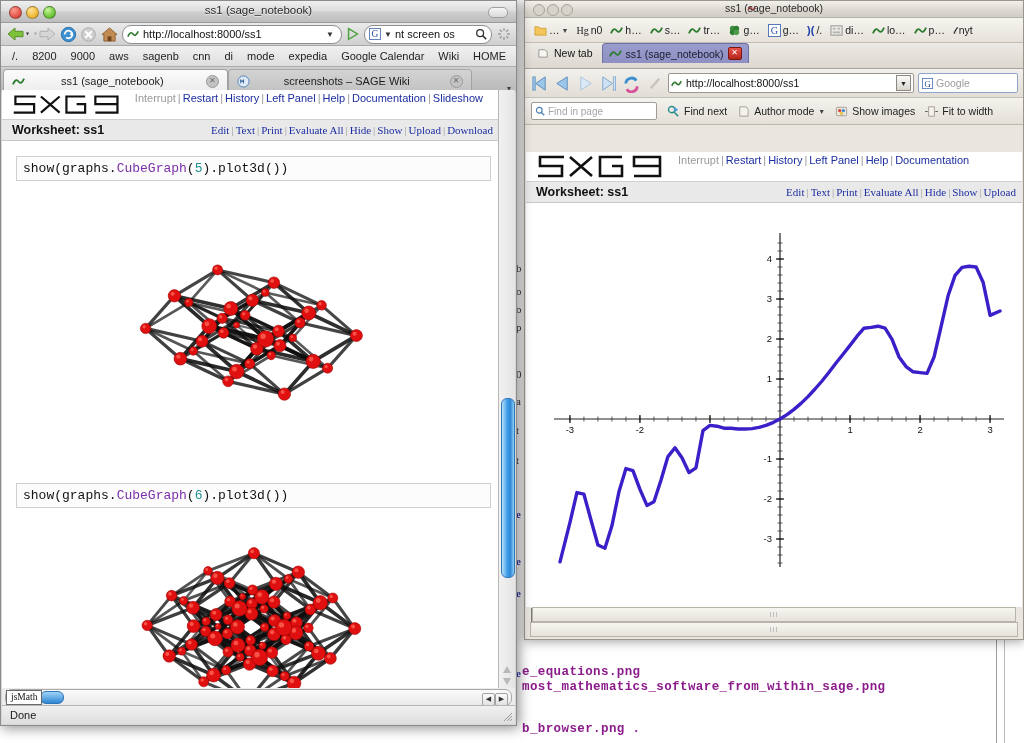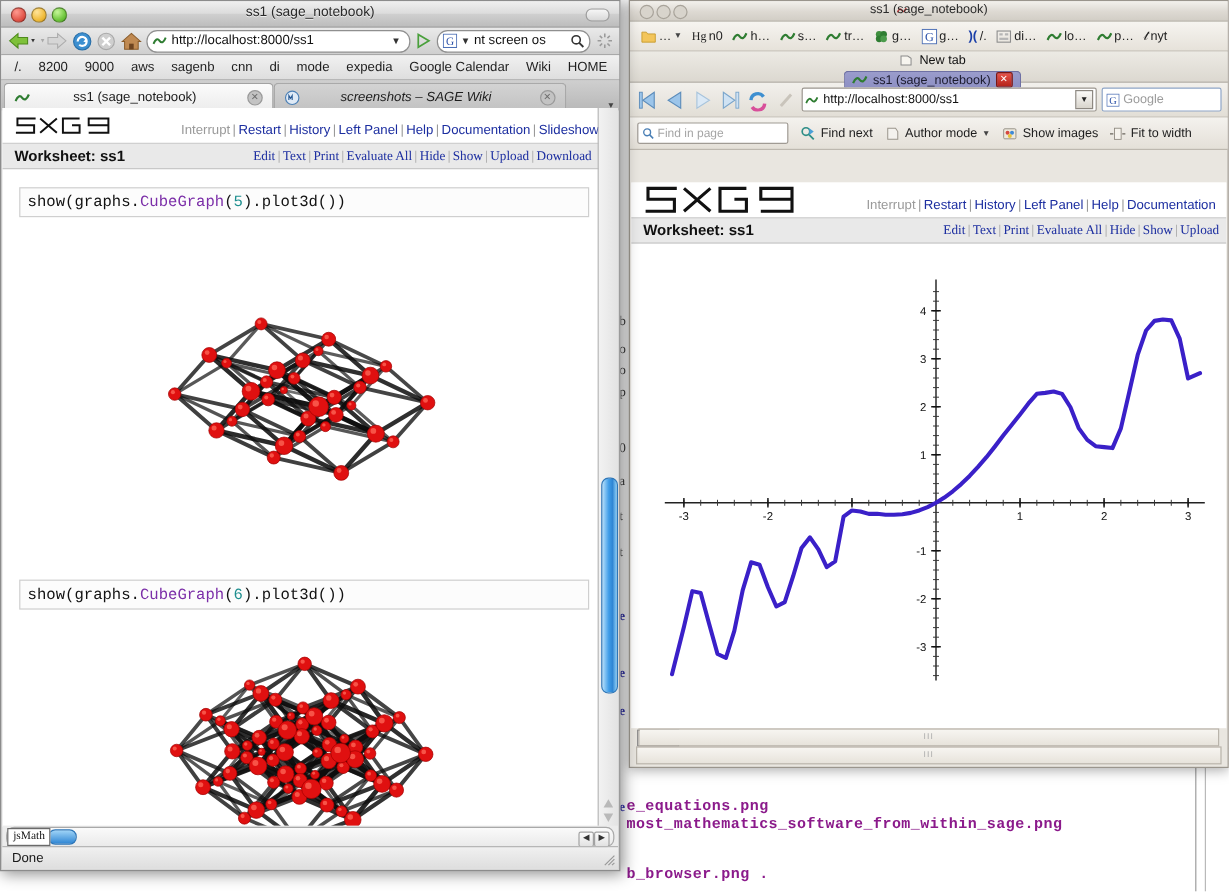--- a/index.html
+++ b/index.html
@@ -26,21 +26,21 @@
   #rTitle .favico{position:absolute;left:222px;top:3px;width:9px;height:9px;}
   .aquaSm{position:absolute;top:3px;width:10px;height:10px;border-radius:50%;
           background:#d8d4cc;border:1px solid #a8a39a;}
   
   #rBk{height:24px;background:linear-gradient(to bottom,#f6f4f0,#e6e2da);
        border-bottom:1px solid #c3beb5;display:flex;align-items:center;padding-left:6px;gap:2px;overflow:hidden;}
   .rbk{display:flex;align-items:center;gap:2px;font-size:10.5px;color:#222;padding:1px 3px;white-space:nowrap;}
   .ic{width:13px;height:13px;display:inline-block;flex:0 0 13px;}
   
   #rTabs{height:25px;background:linear-gradient(to bottom,#eceae4,#dcd8d0);
-         border-bottom:1px solid #a9a49b;display:flex;align-items:center;padding-left:6px;gap:3px;flex-direction:column;}
+         border-bottom:1px solid #a9a49b;display:flex;align-items:flex-start;padding-left:6px;gap:3px;}
   .rtab{display:flex;align-items:center;gap:4px;height:19px;padding:0 6px;font-size:10.5px;color:#1a1a1a;}
   .rtab.newtab{color:#111;}
   .rtab.active{background:linear-gradient(to bottom,#9a9ccc,#8e90c4);
                border:1px solid #6e70a4;border-bottom:none;border-radius:4px 4px 0 0;color:#1b1b2e;}
   .xbtn{width:12px;height:11px;background:linear-gradient(to bottom,#e8544a,#b4231a);
         border:1px solid #7e1610;border-radius:2px;color:#fff;font-size:8px;line-height:10px;text-align:center;font-weight:700;}
   
   #rNav{height:28px;background:linear-gradient(to bottom,#f2f0ec,#e2ded6);
         border-bottom:1px solid #c6c1b8;display:flex;align-items:center;padding:0 5px;gap:4px;}
   .navArrow{width:19px;height:19px;}
@@ -57,21 +57,21 @@
          border-bottom:1px solid #bdb8af;display:flex;align-items:center;padding:0 6px;gap:10px;}
   .fitem{display:flex;align-items:center;gap:4px;font-size:10.5px;color:#1d1d1d;white-space:nowrap;}
   #findInput{width:118px;height:16px;background:#fff;border:1px solid #a09b94;border-radius:2px;
              display:flex;align-items:center;gap:3px;padding:0 3px;}
   #findInput .ph{font-size:10px;color:#a5a5a5;}
   .caret{font-size:7px;color:#444;}
 
   
   #rPage{position:absolute;left:1px;top:151px;right:1px;bottom:32px;background:#fff;overflow:hidden;}
   
-  .sageTop{display:flex;align-items:flex-end;padding:2px 0 1px 10px;background:#fff;gap:44px;}
+  .sageTop{display:flex;padding:2px 16px 1px 10px;background:#fff;}
   .sageLogo{height:26px;}
   .sageLinks{margin-left:14px;padding-bottom:3px;font-size:11px;white-space:nowrap;}
   .sageLinks a{color:#1c2ea0;text-decoration:none;}
   .sageLinks .dim{color:#9a9a9a;}
   .sageLinks .sep{color:#9a9a9a;padding:0 2px;}
   .wsBar{background:#e9e9e9;border-top:1px solid #d0d0d0;border-bottom:1px solid #c8c8c8;
          display:flex;align-items:center;padding:3px 6px 3px 10px;}
   .wsTitle{font-weight:bold;font-size:12.5px;color:#111;}
   .wsLinks{margin-left:auto;font-size:11px;white-space:nowrap;font-family:Liberation Serif, serif;}
   .wsLinks a{color:#1c2ea0;text-decoration:none;}
@@ -115,21 +115,21 @@
   #lBk{height:20px;background:linear-gradient(to bottom,#f1f1f1,#dedede);
        border-bottom:1px solid #aeaeae;display:flex;align-items:center;gap:0px;padding:0 4px;overflow:hidden;}
   .lbk{font-size:11px;color:#1e1e1e;padding:0 7px;white-space:nowrap;font-weight:500;}
   #lTabs{height:25px;background:linear-gradient(to bottom,#cfcfcf,#b8b8b8);
          display:flex;align-items:flex-end;padding-left:2px;}
   .ltab{display:flex;align-items:center;gap:6px;height:22px;padding:0 8px;font-size:11px;color:#1c1c1c;
         border-left:1px solid #a2a2a2;border-right:1px solid #a2a2a2;}
   .ltab.active{background:linear-gradient(to bottom,#fbfbfb,#ececec);border-top:1px solid #a2a2a2;
                border-radius:4px 4px 0 0;}
   .ltab.inactive{background:linear-gradient(to bottom,#d3d3d3,#c2c2c2);border-top:1px solid #a9a9a9;
-                 border-radius:4px 4px 0 0;font-style:italic;}
+                 border-radius:4px 4px 0 0;}
   .closeX{width:11px;height:11px;border-radius:50%;background:#c3c3c3;border:1px solid #9a9a9a;
           color:#6c6c6c;font-size:8px;line-height:10px;text-align:center;}
   .tabDrop{margin-left:auto;width:14px;font-size:7px;color:#444;text-align:center;}
 
   #lPage{position:absolute;left:1px;top:89px;right:17px;bottom:36px;background:#fff;overflow:hidden;}
   .graph3d{display:block;margin:0 auto;}
 
   
   #lvScroll{position:absolute;right:1px;top:89px;bottom:36px;width:16px;
             background:linear-gradient(to right,#f2f2f2,#e3e3e3);border-left:1px solid #b7b7b7;}

